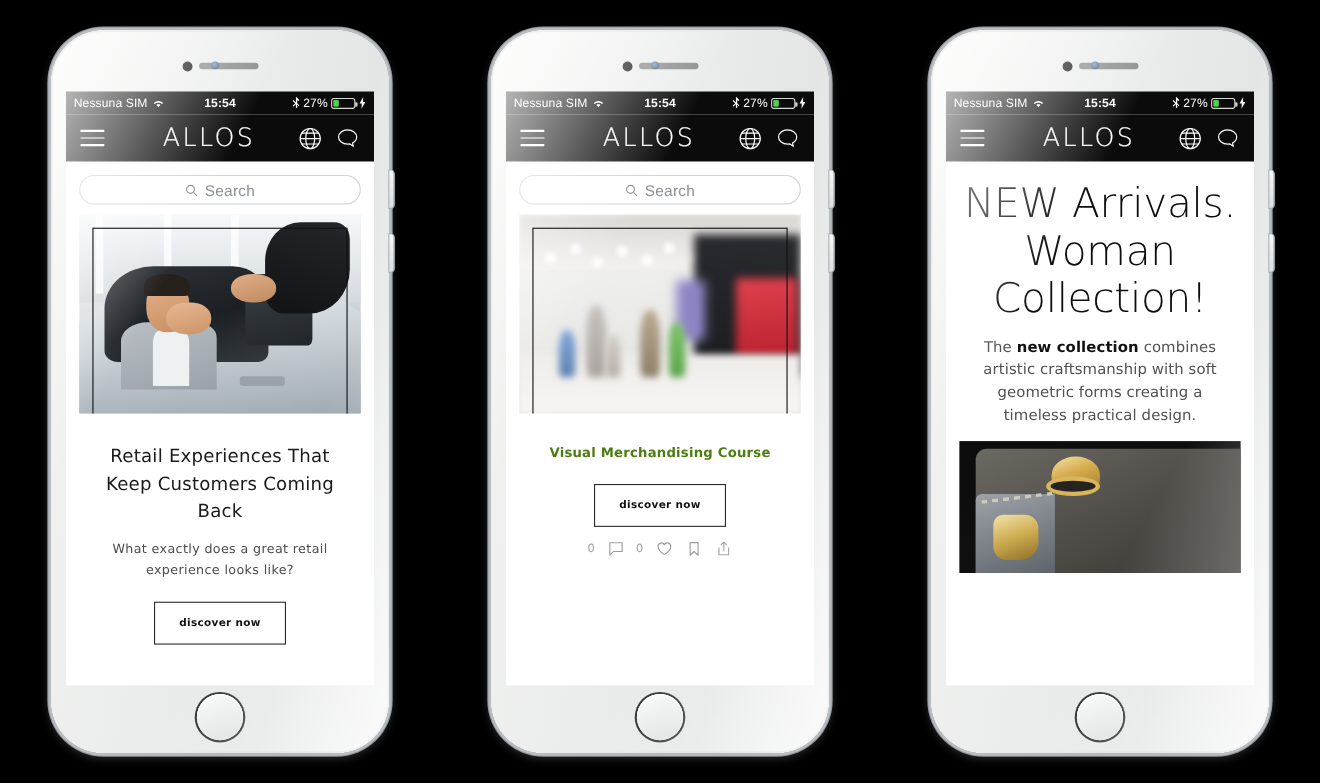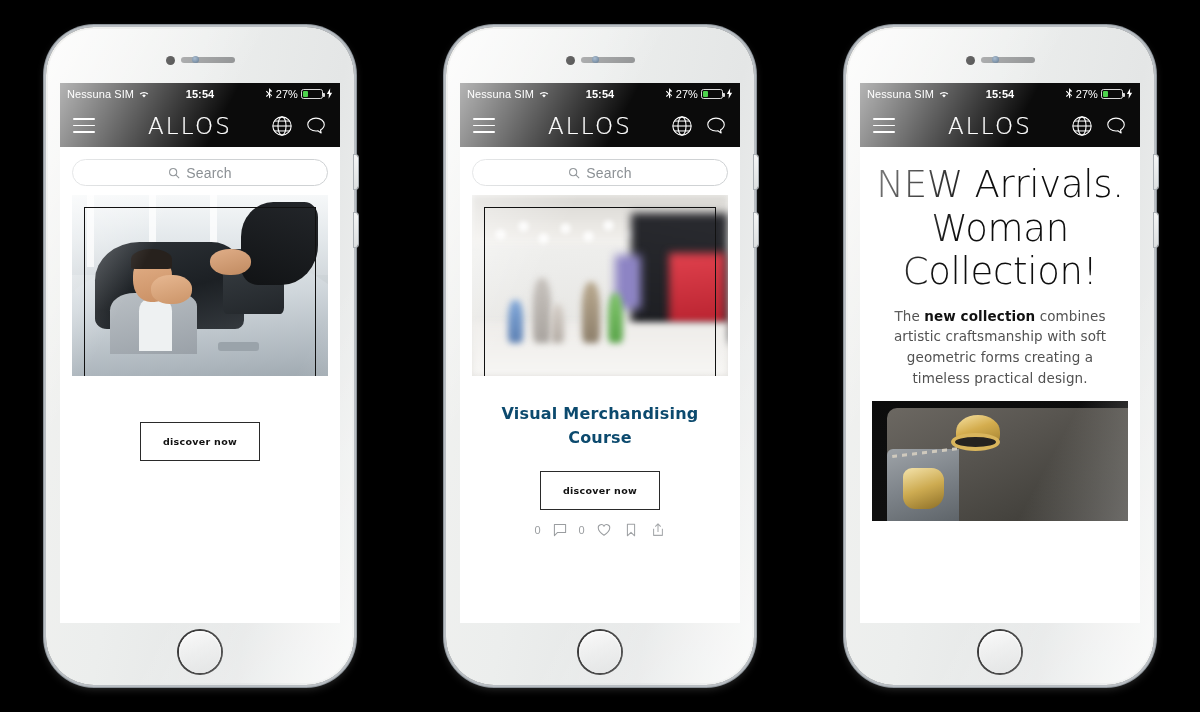--- a/index.html
+++ b/index.html
@@ -383,21 +383,21 @@
     z-index: 2;
   }
   .card-title {
     font-family: "DejaVu Sans", sans-serif;
     font-size: 16.5px;
     line-height: 1.52;
     color: #1a1a1a;
     font-weight: 400;
     letter-spacing: .2px;
   }
-  .card-title.bold { font-weight: bold; font-size: 16px; color: #0c4a6e; }
+  .card-title.bold { font-weight: bold; font-size: 12px; color: #4d7c0f; }
   .card-sub {
     margin-top: 13px;
     font-family: "DejaVu Sans", sans-serif;
     font-size: 11.5px;
     line-height: 1.6;
     color: #4b4b4b;
     letter-spacing: .35px;
   }
   .card-sub.italic {
     font-style: italic;
@@ -547,20 +547,22 @@
             <div class="hair"></div>
             <div class="arm-dark"></div>
             <div class="hand-dark"></div>
             <div class="hand-light"></div>
             <div class="handle"></div>
           </div>
           <div class="hero-frame"></div>
         </div>
 
         <div class="card-text">
+          <div class="card-title">Retail Experiences That Keep Customers Coming Back</div>
+          <div class="card-sub">What exactly does a great retail experience looks like?</div>
           <div class="cta">discover now</div>
         </div>
       </div>
 
     </div>
     <div class="home-btn"></div>
   </div>
 
   <div class="phone">
     <div class="top-hw">

